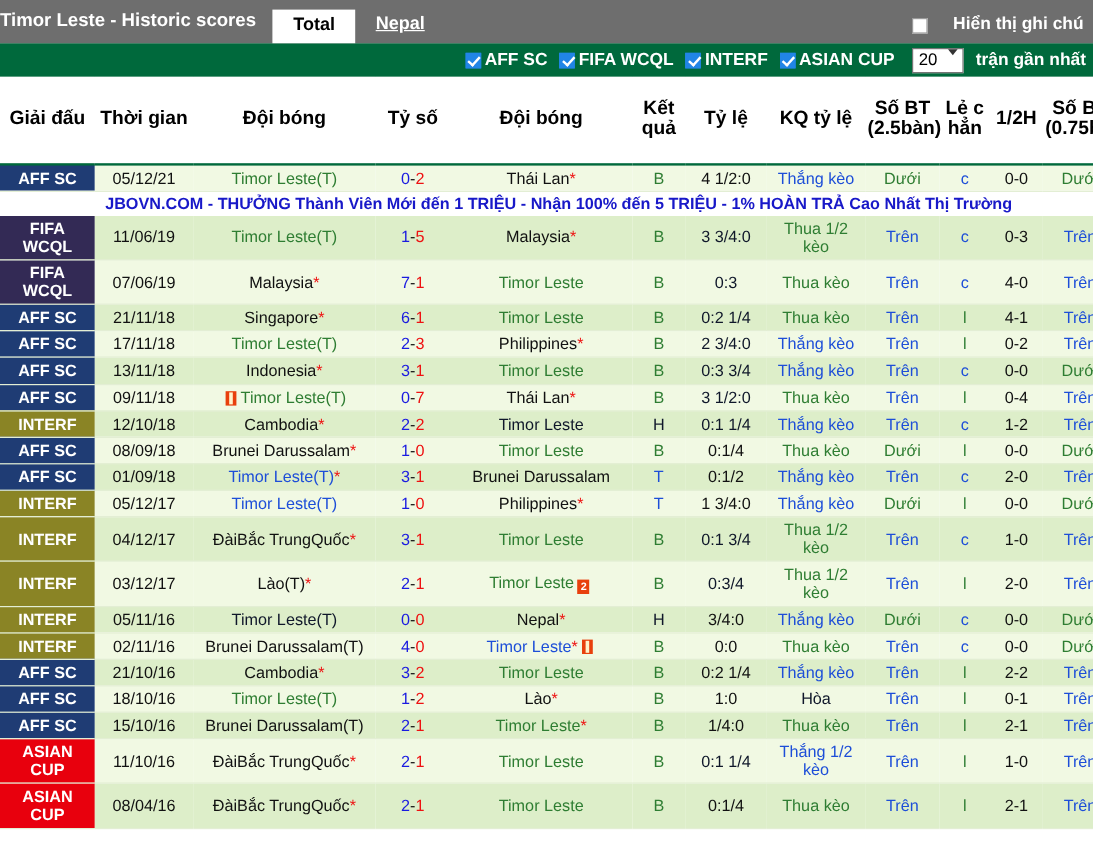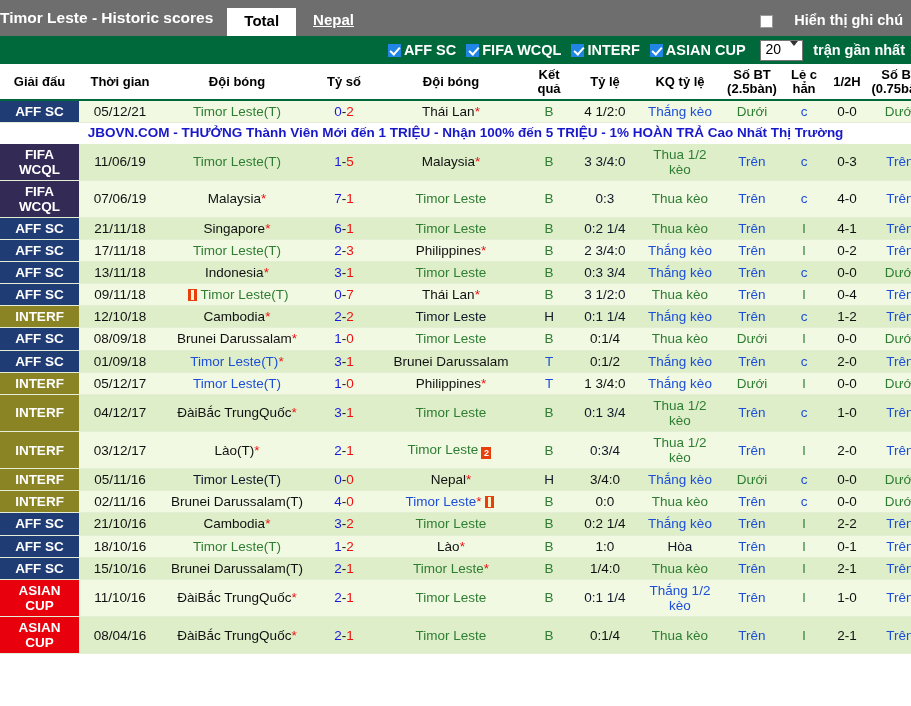--- a/index.html
+++ b/index.html
@@ -121,25 +121,25 @@
     display: inline-block;
   }
 
   
   table.scores {
     width: 911px;
     border-collapse: collapse;
     table-layout: fixed;
   }
   table.scores th {
-    font-size: 13px;
+    font-size: 16px;
     font-weight: bold;
     color: #000;
     background: #ffffff;
-    padding: 4px 2px;
+    padding: 19px 2px;
     line-height: 1.05;
     vertical-align: middle;
     border-bottom: 2px solid #00693c;
   }
   table.scores td {
     font-size: 13.5px;
     padding: 3px 3px;
     line-height: 1.12;
     text-align: center;
     vertical-align: middle;

